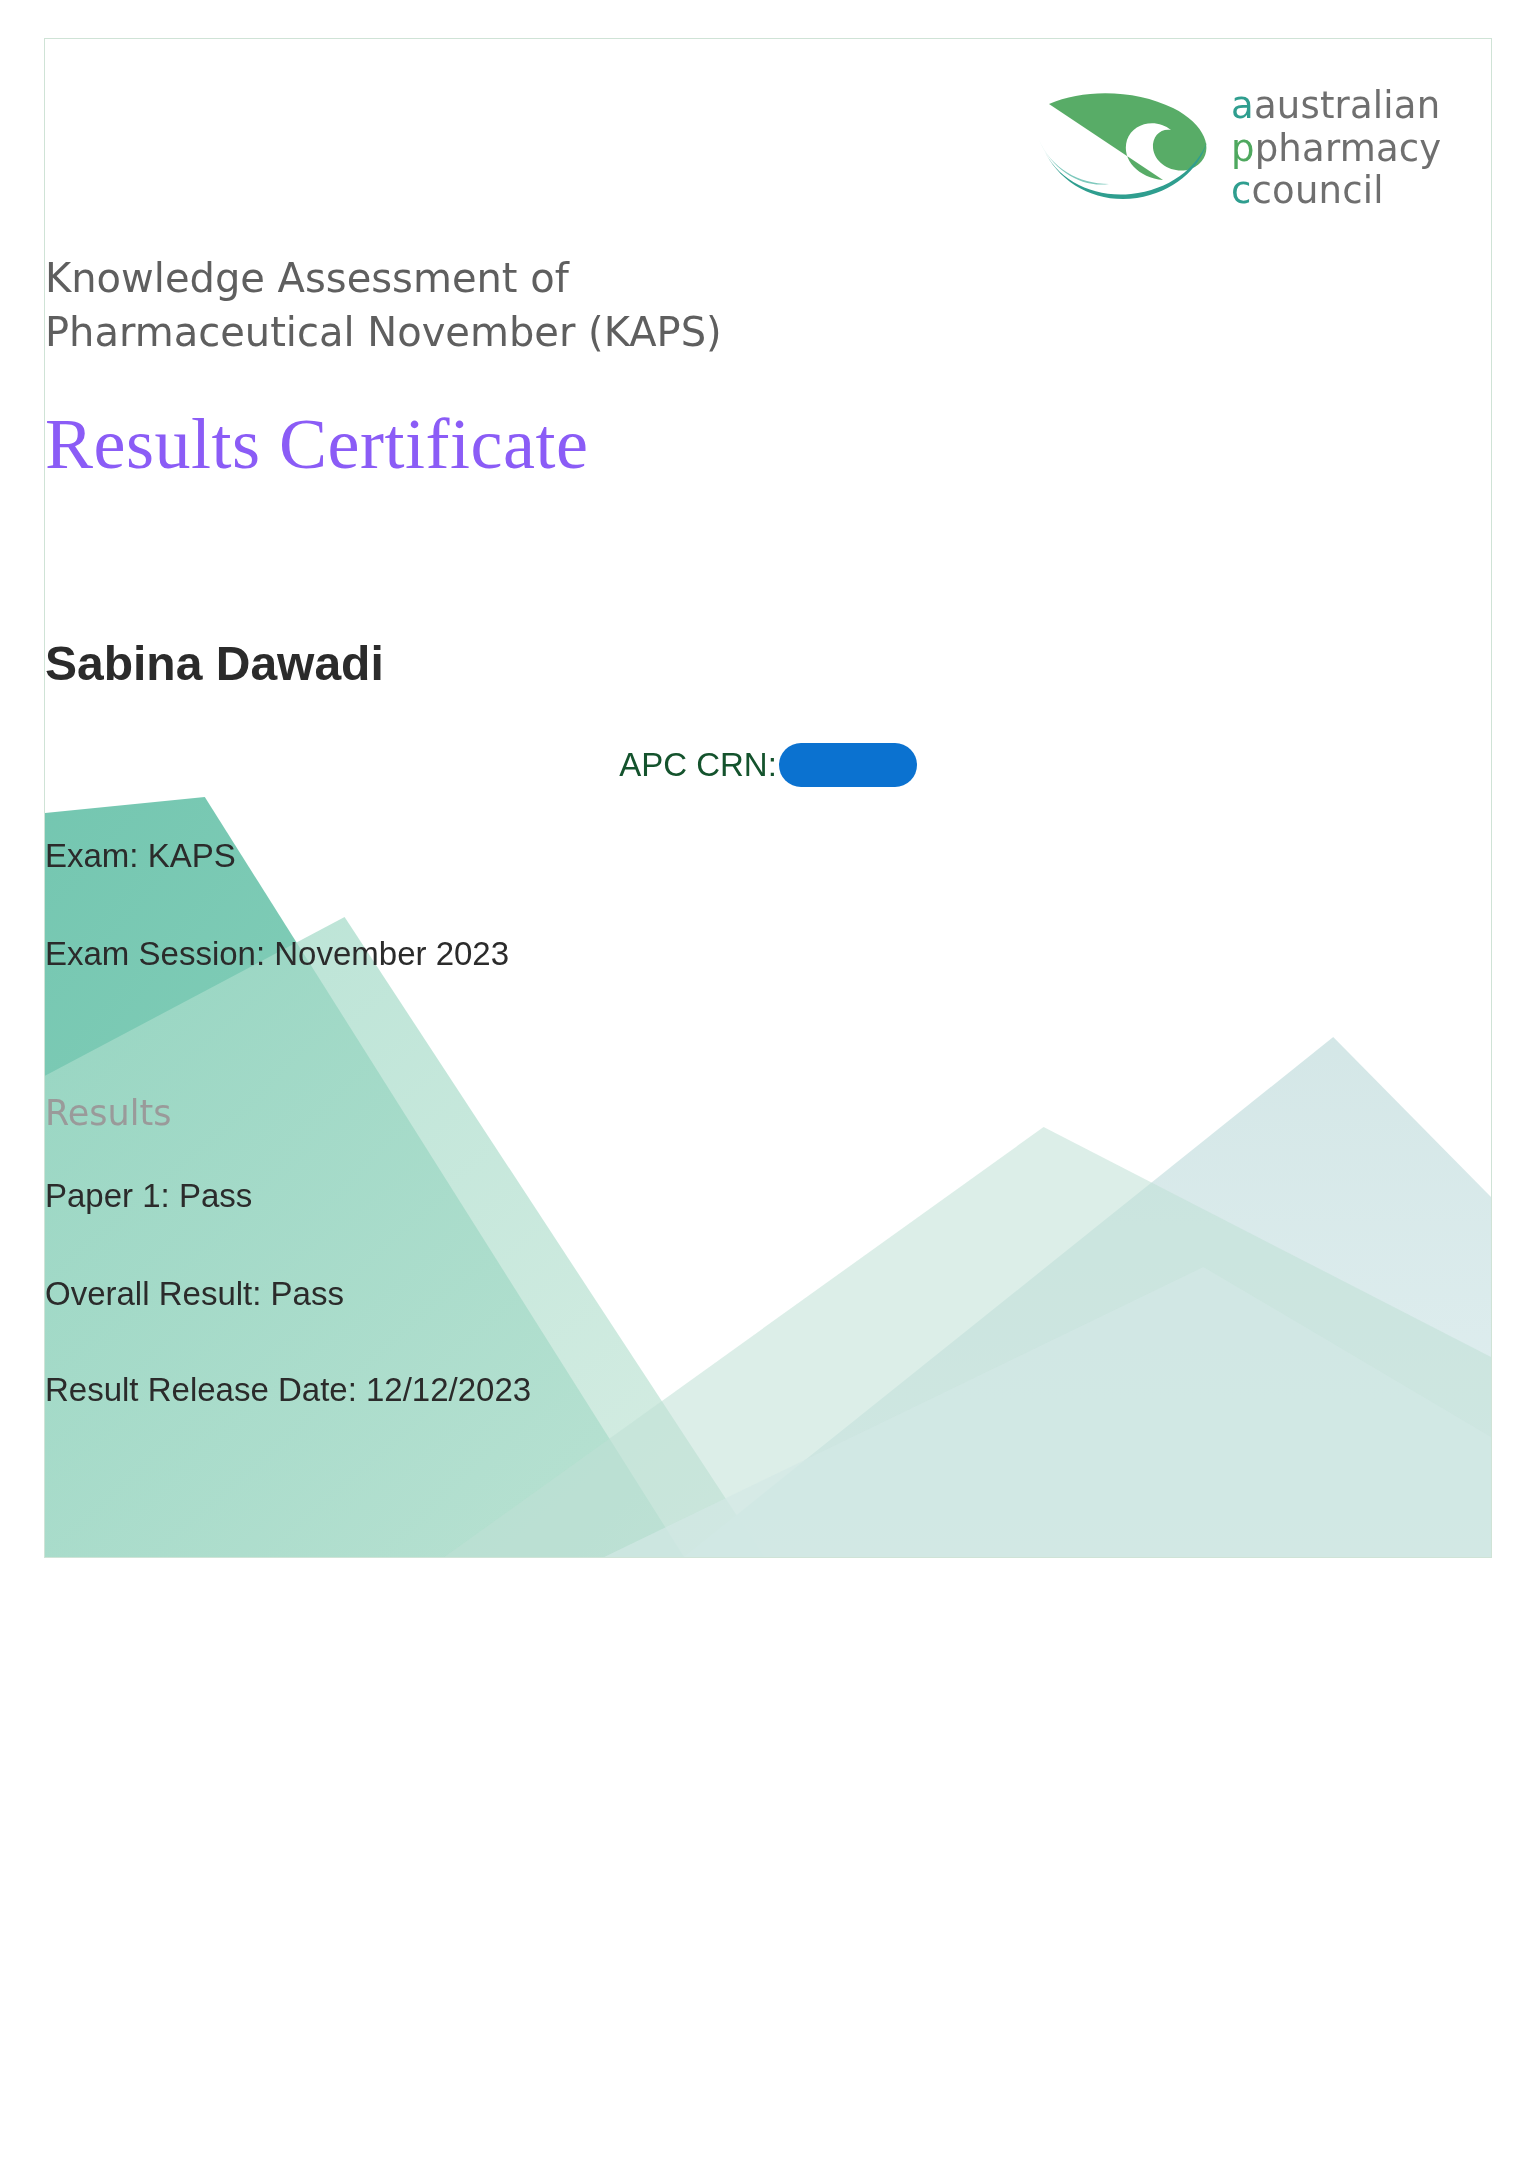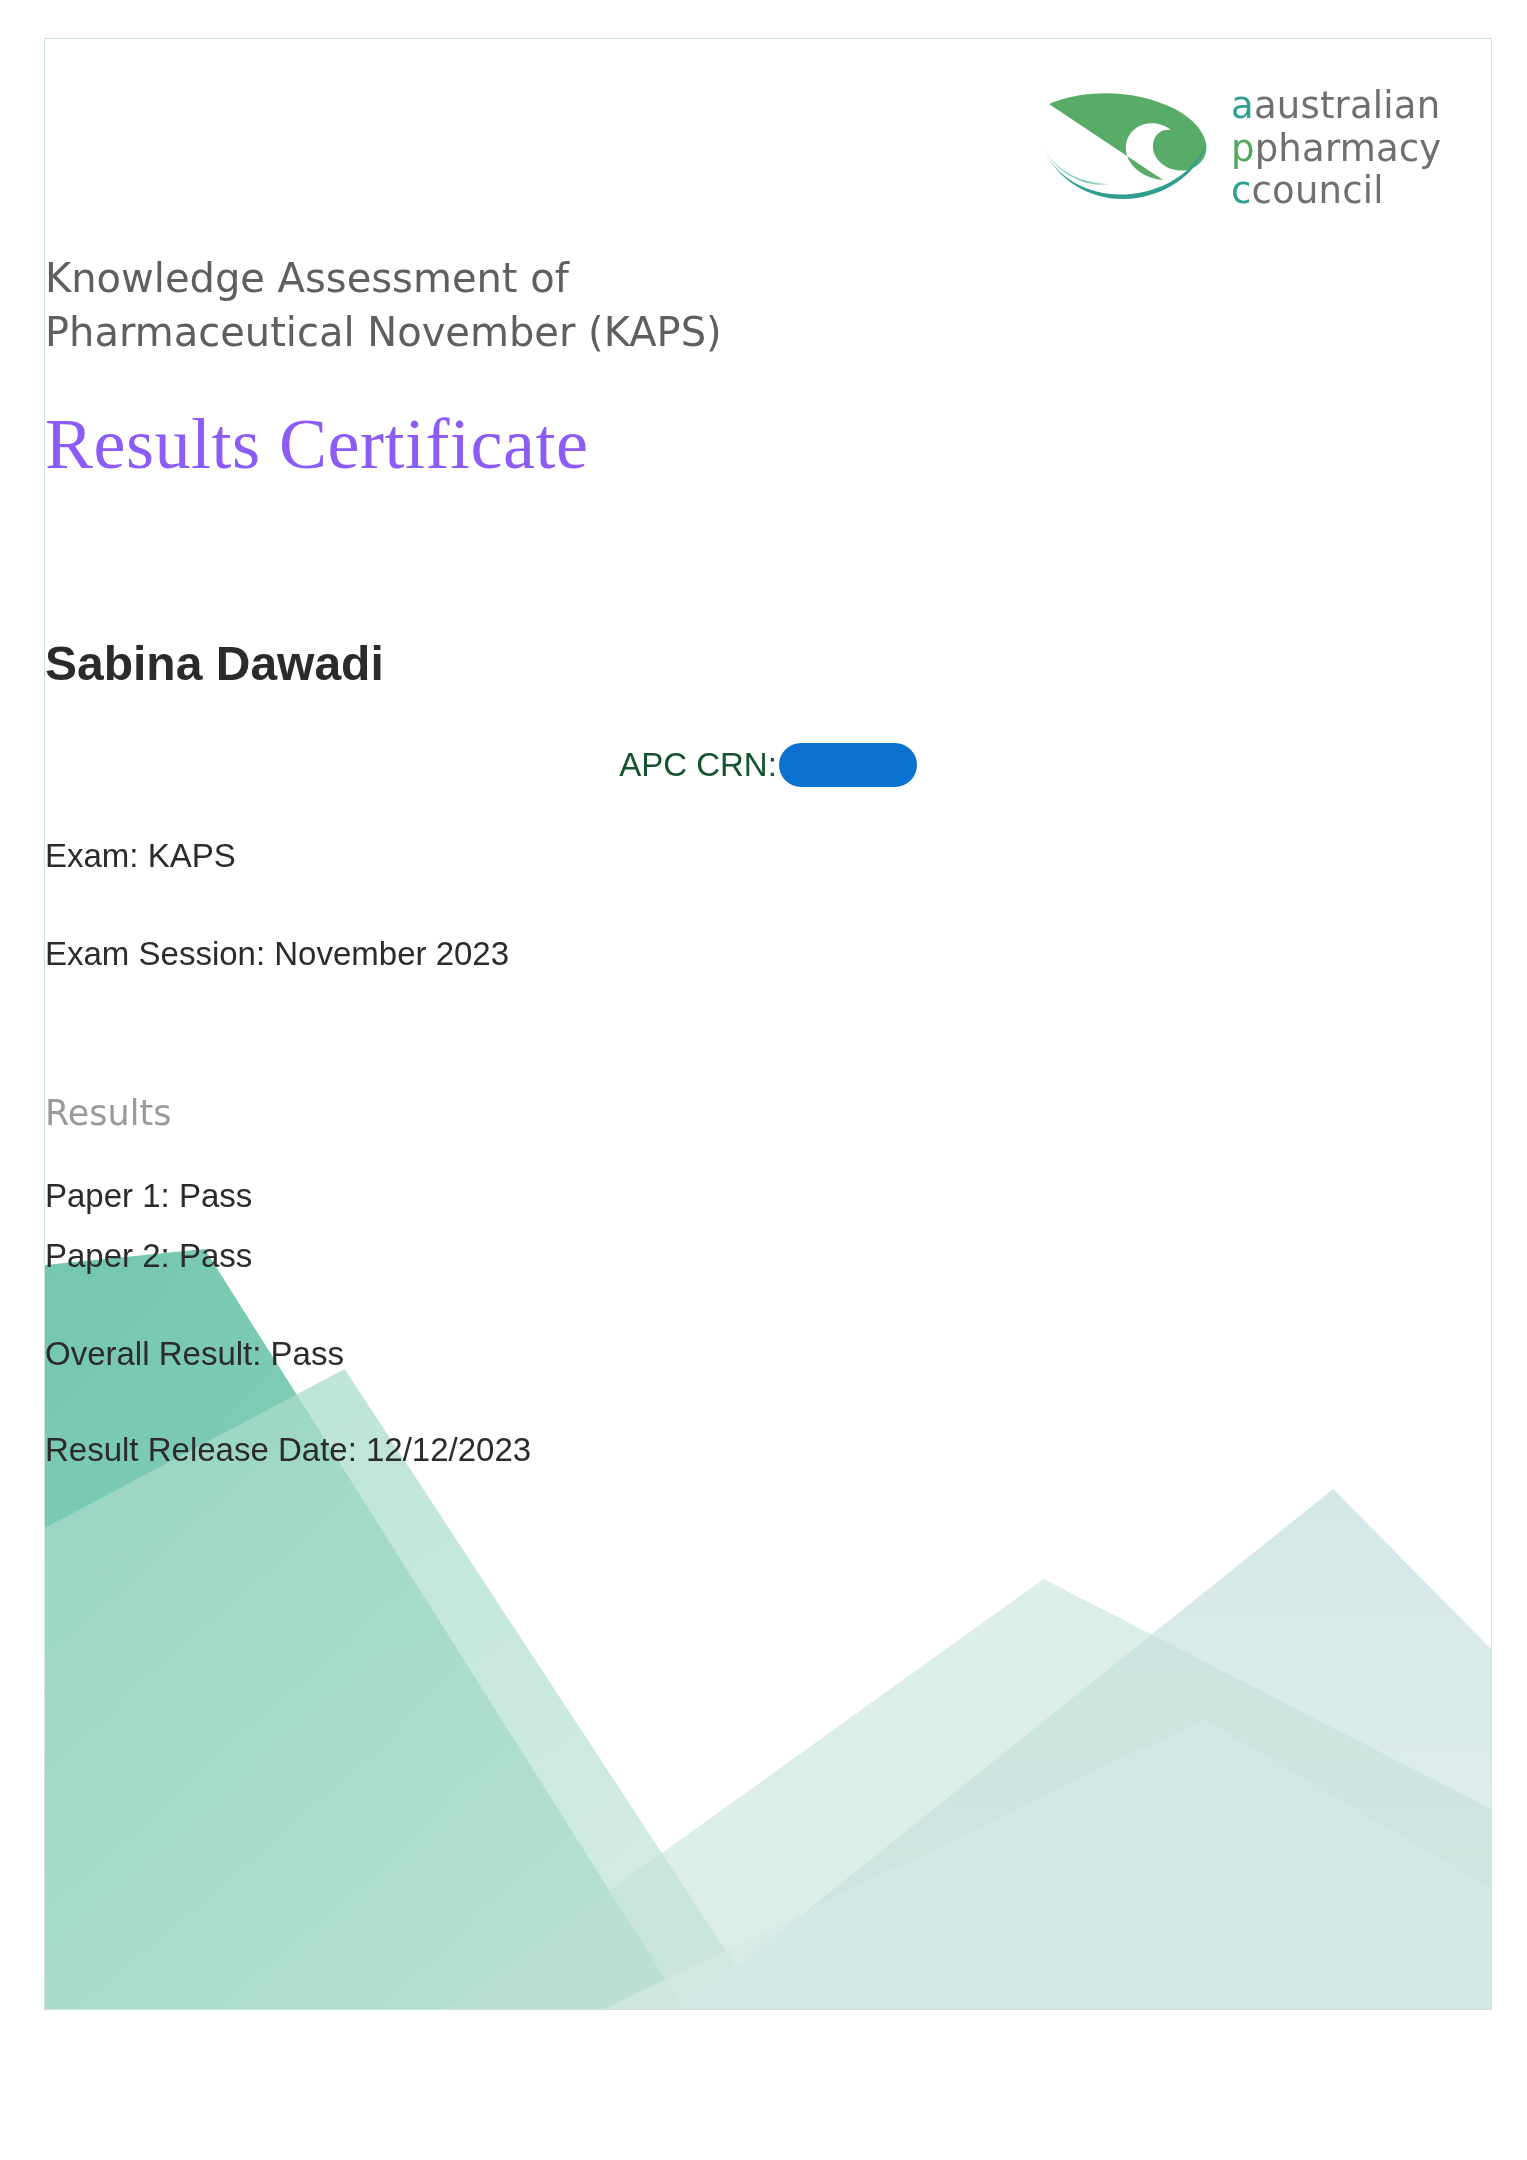--- a/index.html
+++ b/index.html
@@ -15,21 +15,21 @@
     width: 1527px;
     height: 2160px;
     background: #ffffff;
     overflow: hidden;
   }
   .sheet {
     position: absolute;
     left: 44px;
     top: 38px;
     width: 1448px;
-    height: 1972px;
+    height: 1520px;
     border: 1px solid #cfe3d6;
     background: #ffffff;
     overflow: hidden;
     box-sizing: border-box;
   }
 
   
   .deco {
     position: absolute;
     left: 0;
@@ -194,21 +194,20 @@
         <span>APC CRN:</span>
         <span class="crn-redaction"></span>
       </div>
 
       <div class="line exam-line">Exam: KAPS</div>
       <div class="line session-line">Exam Session: November 2023</div>
 
       <div class="results-heading">Results</div>
 
       <div class="line paper-line first">Paper 1: Pass</div>
-      <div class="line paper-line">Paper 2: Pass</div>
 
       <div class="line overall-line">Overall Result: Pass</div>
 
       <div class="line release-line">Result Release Date: 12/12/2023</div>
 
     </div>
   </div>
 </div>
 
 </body></html>

